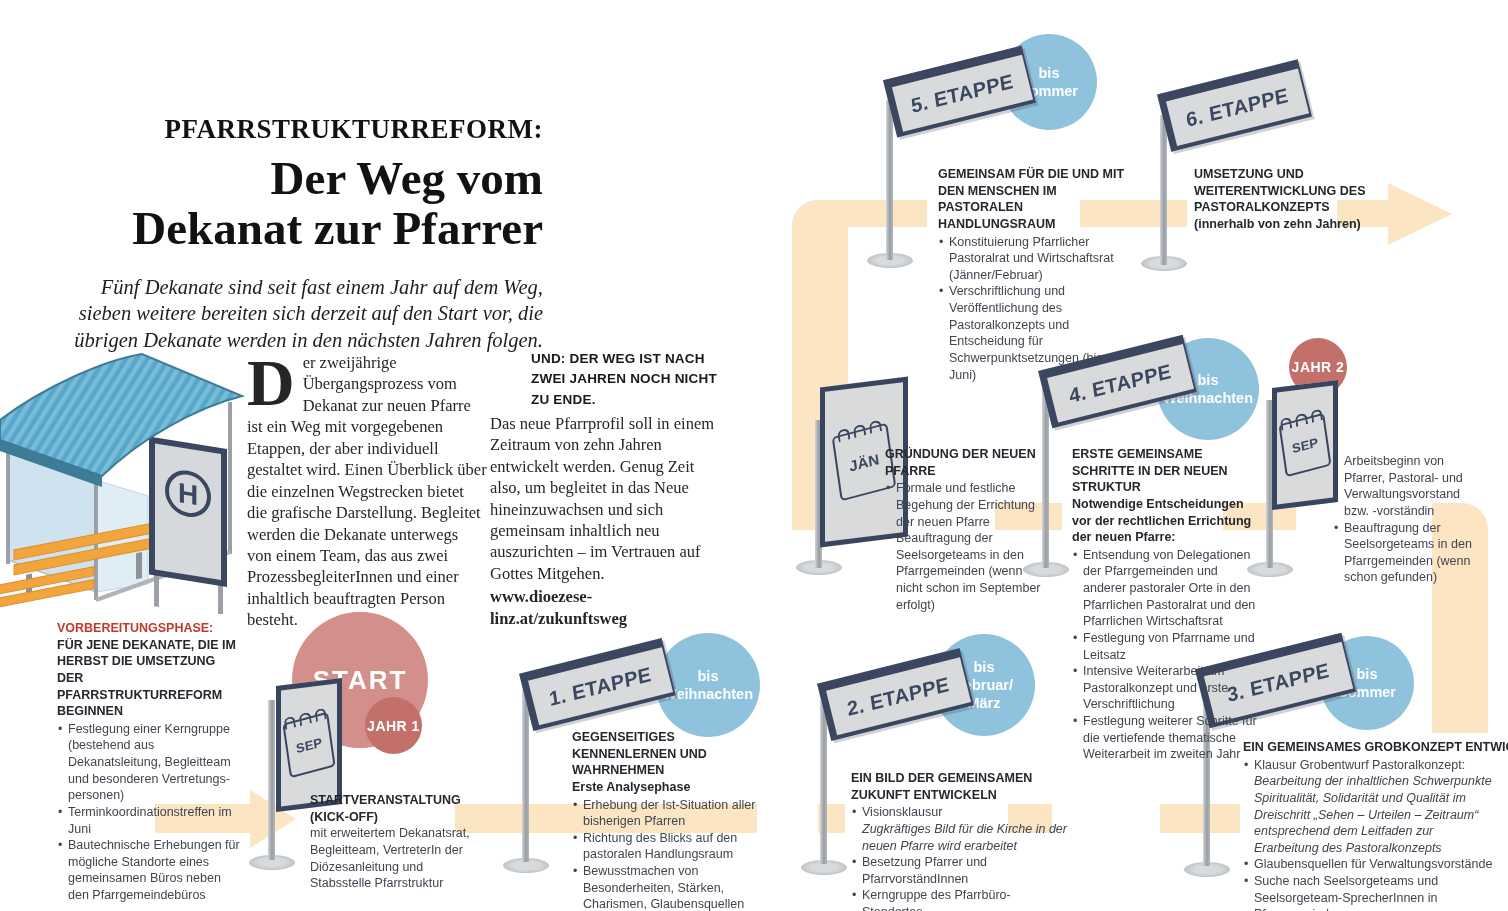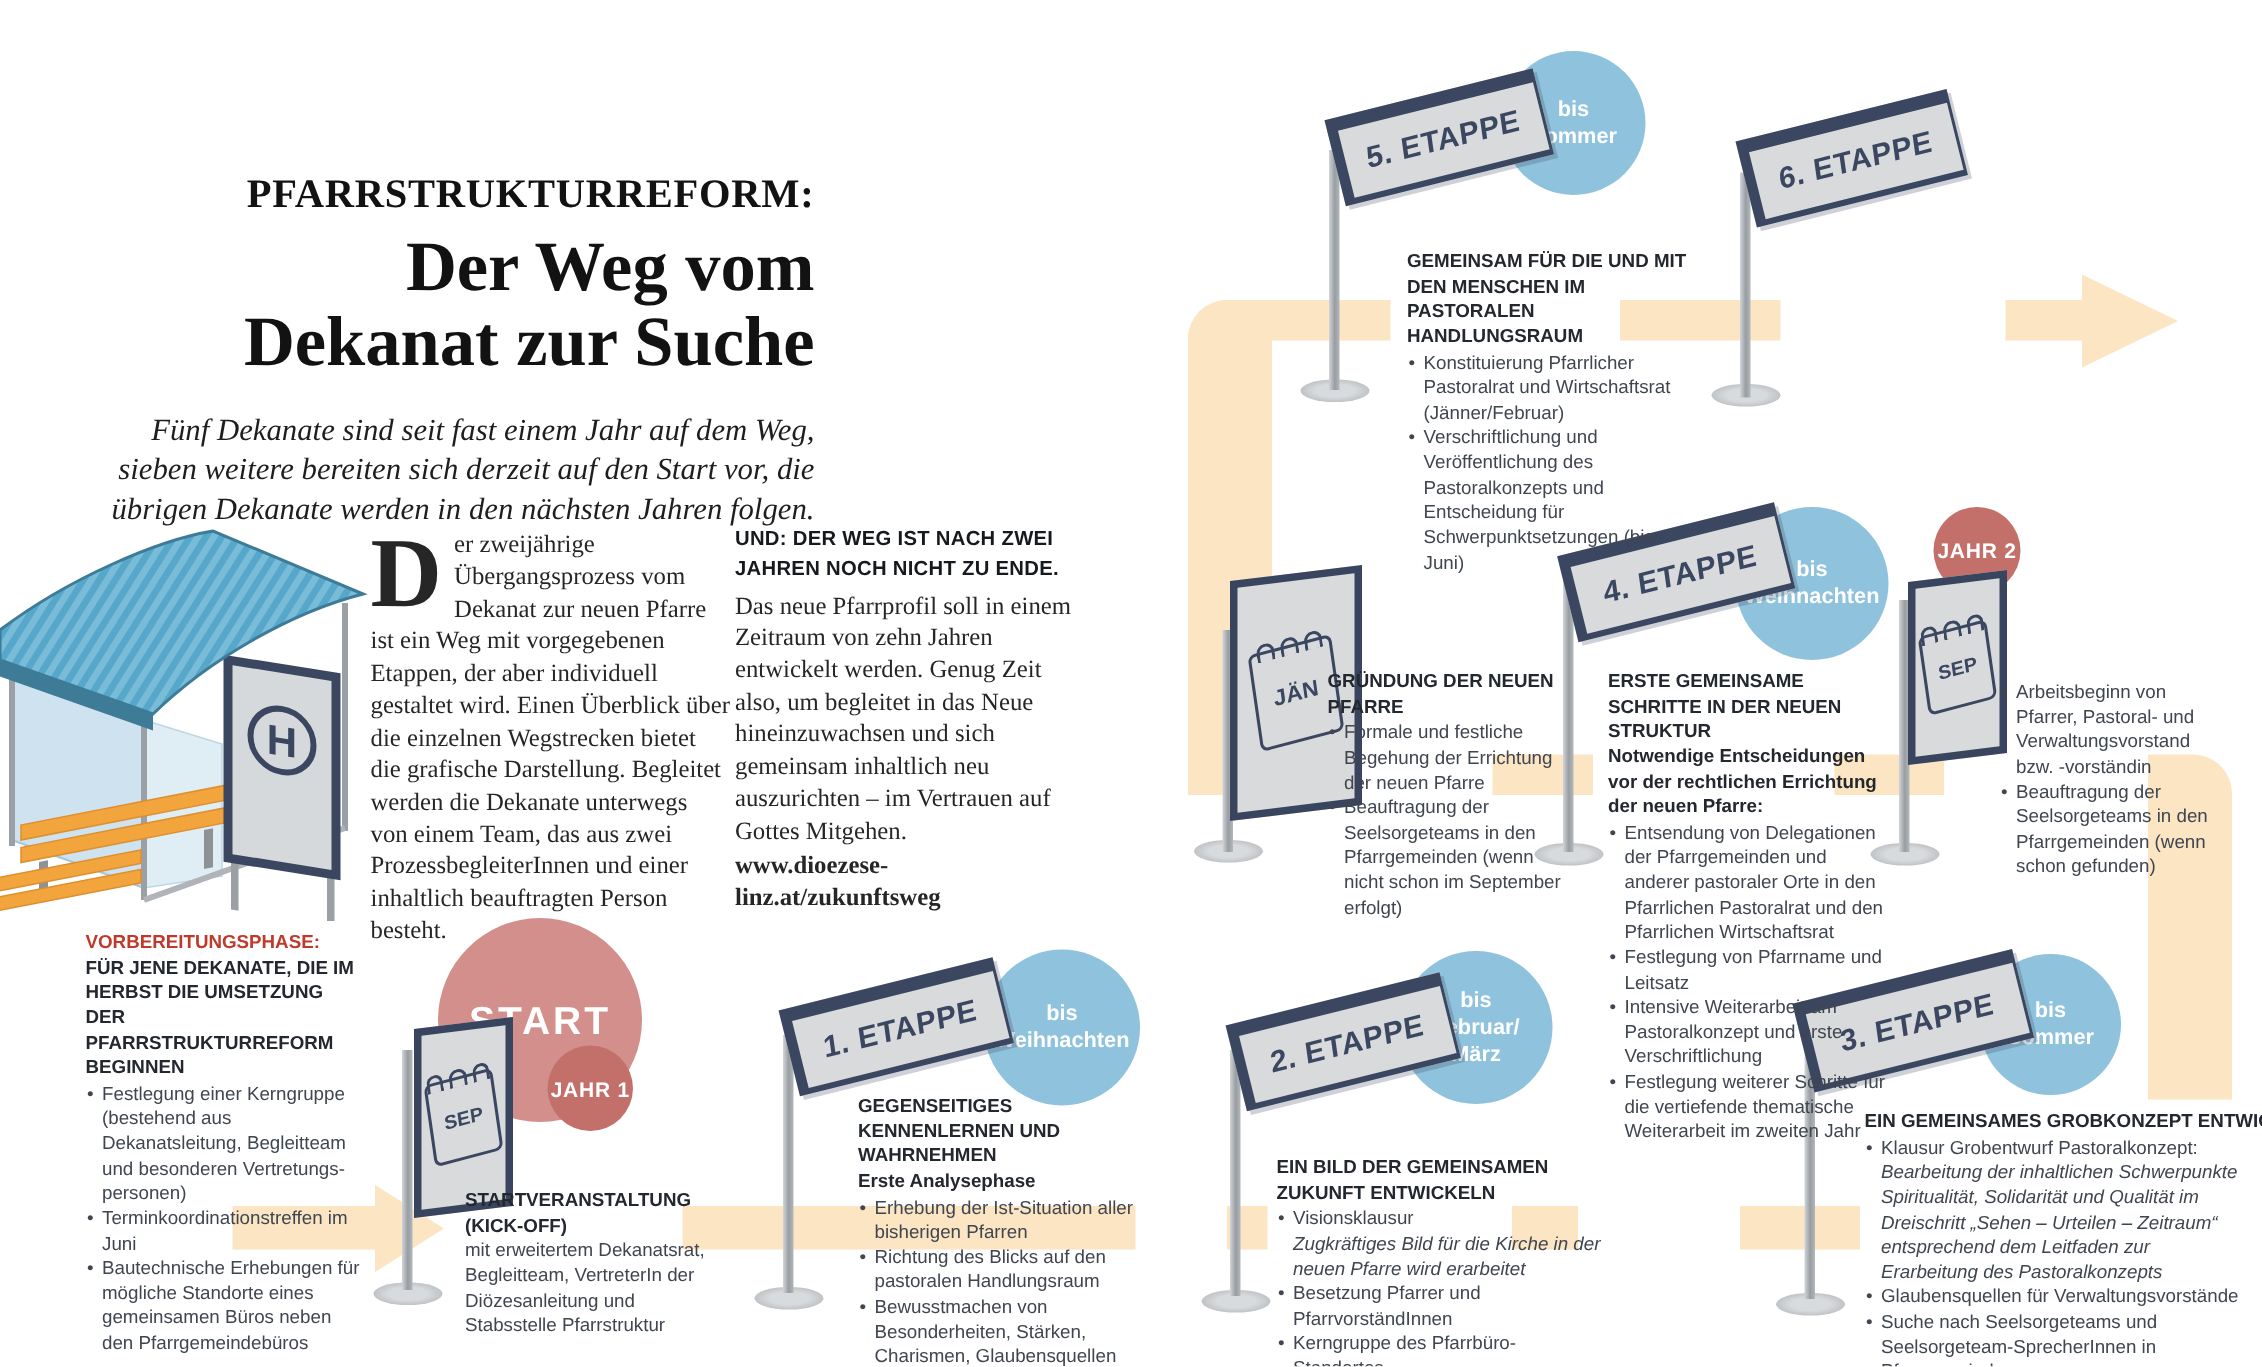--- a/index.html
+++ b/index.html
@@ -53,21 +53,21 @@
   .masthead{position:absolute;left:57px;top:114px;width:486px;color:#121212;text-align:right;}
   .kicker{font-family:"Liberation Serif",serif;font-weight:bold;font-size:27px;letter-spacing:.5px;}
   .masthead h1{font-family:"Liberation Serif",serif;font-weight:bold;font-size:47px;line-height:1.07;
                margin:8px 0 0;}
   .intro{font-family:"Liberation Serif",serif;font-style:italic;font-size:20.5px;line-height:1.3;
          margin-top:20px;color:#1e1e1e;}
   .serifcol{position:absolute;font-family:"Liberation Serif",serif;font-size:16.5px;line-height:1.3;
             color:#262626;}
   .dropcap{float:left;font-weight:bold;font-size:66px;line-height:.78;margin:5px 8px 0 0;}
   .und-h{font-family:"Liberation Sans",sans-serif;font-weight:bold;font-size:13.5px;line-height:1.5;
-         letter-spacing:.2px;color:#16191d;margin-bottom:3px;}
+         letter-spacing:.2px;color:#16191d;margin-bottom:3px;margin-left:41px;}
   .site{font-weight:bold;margin-top:2px;}
   .z1{z-index:1}.z2{z-index:2}.z3{z-index:3}
 </style>
 </head>
 <body>
 
 <div class="canvas">
 
   <div class="band" style="left:792px;top:200px;width:135px;height:27px;border-top-left-radius:26px"></div>
   <div class="band" style="left:1080px;top:200px;width:107px;height:27px"></div>
@@ -81,21 +81,21 @@
   <div class="band" style="left:155px;top:804px;width:95px;height:29px"></div>
   <div class="arrow" style="left:250px;top:790px;border-left-width:46px;border-top-width:29px;border-bottom-width:29px"></div>
   <div class="band" style="left:455px;top:804px;width:302px;height:29px"></div>
   <div class="band" style="left:818px;top:804px;width:27px;height:29px"></div>
   <div class="band" style="left:1008px;top:804px;width:44px;height:29px"></div>
   <div class="band" style="left:1160px;top:804px;width:80px;height:29px"></div>
 
   <header class="masthead">
     <div class="kicker">PFARRSTRUKTURREFORM:</div>
     <h1><span>Der Weg vom</span><br>
-        <span>Dekanat zur Suche</span></h1>
+        <span>Dekanat zur Pfarrer</span></h1>
     <p class="intro">Fünf Dekanate sind seit fast einem Jahr auf dem Weg, sieben weitere bereiten sich derzeit auf den Start vor, die übrigen Dekanate werden in den nächsten Jahren folgen.</p>
   </header>
 
   <div class="serifcol" style="left:247px;top:352px;width:240px">
     <span class="dropcap">D</span><span>er zweijährige Übergangsprozess vom Dekanat zur neuen Pfarre ist ein Weg mit vorgegebenen Etappen, der aber individuell gestaltet wird. Einen Überblick über die einzelnen Wegstrecken bietet die grafische Dar­stellung. Begleitet werden die Dekanate unterwegs von einem Team, das aus zwei ProzessbegleiterInnen und einer inhalt­lich beauftragten Person besteht.</span>
   </div>
   <div class="serifcol" style="left:490px;top:349px;width:238px">
     <div class="und-h">UND: DER WEG IST NACH ZWEI JAHREN NOCH NICHT ZU ENDE.</div>
     <span>Das neue Pfarrprofil soll in einem Zeitraum von zehn Jahren entwickelt werden. Genug Zeit also, um begleitet in das Neue hineinzuwachsen und sich gemeinsam inhaltlich neu auszurichten – im Vertrauen auf Gottes Mitgehen.</span>
     <div class="site">www.dioezese-linz.at/zukunftsweg</div>
@@ -266,20 +266,24 @@
       <li>Konstituierung Pfarrlicher Pastoralrat und Wirtschaftsrat (Jänner/Februar)</li>
       <li>Verschriftlichung und Veröffentlichung des Pastoralkonzepts und Entscheidung für Schwerpunktsetzungen (bis Juni)</li>
     </ul>
   </div>
 
   <div class="pole z2" style="left:1160px;top:115px;height:150px"></div>
   <div class="base z1" style="left:1141px;top:256px"></div>
   <div class="plate z3" style="left:1162px;top:76px;width:136px;height:46px">
     <span>6. ETAPPE</span>
   </div>
+  <div class="tb" style="left:1194px;top:166px;width:178px">
+    <div class="tb-h">UMSETZUNG UND WEITERENTWICKLUNG DES PASTORALKONZEPTS</div>
+    <div class="tb-sub">(innerhalb von zehn Jahren)</div>
+  </div>
 
   <div class="pole z2" style="left:815px;top:420px;height:148px"></div>
   <div class="base z1" style="left:796px;top:560px"></div>
   <div class="calplate z3" style="left:820px;top:382px;width:78px;height:150px">
     <div class="cal" style="width:52px;height:62px;font-size:15px">
       <div class="rings">
           <div class="ring"></div>
           <div class="ring"></div>
           <div class="ring"></div>
         </div>

